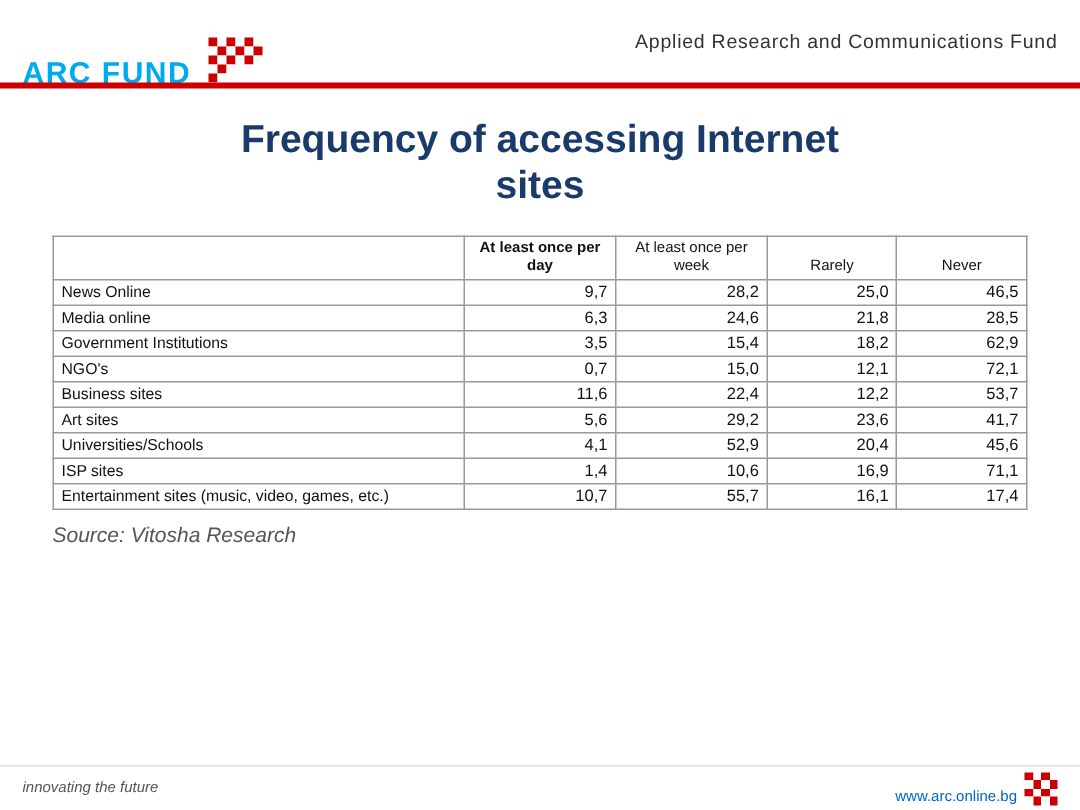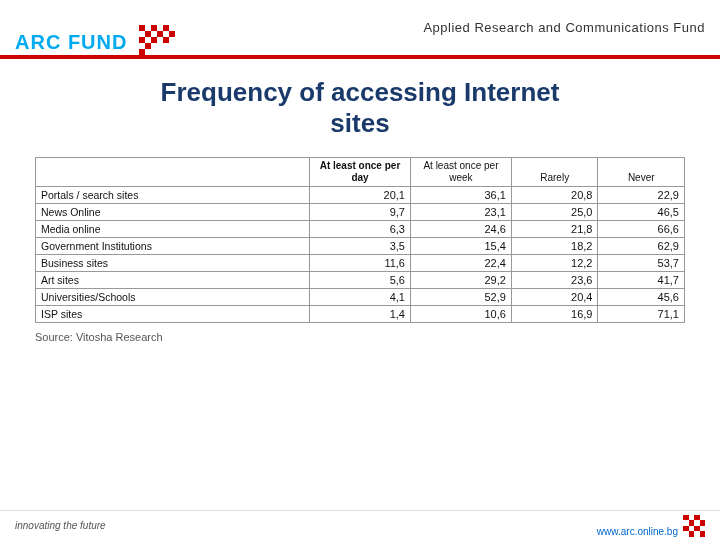--- a/index.html
+++ b/index.html
@@ -19,21 +19,21 @@
       height: 55px;
       background: #ffffff;
       display: flex;
       align-items: center;
       justify-content: space-between;
       padding: 0 15px;
     }
 
     .logo-area {
       display: flex;
-      align-items: center;
+      align-items: flex-end;
       gap: 12px;
       margin-top: 30px;
     }
 
     .logo-text {
       font-size: 20px;
       font-weight: 900;
       color: #00aaee;
       letter-spacing: 1px;
     }
@@ -114,23 +114,24 @@
       text-align: left;
       font-size: 10.5px;
       font-weight: normal;
     }
 
     .data-table thead th:first-child {
       border: 1px solid #999;
     }
 
     .source-text {
-      font-size: 11px;
+      font-size: 14px;
       color: #555;
       margin-top: 8px;
+      font-style: italic;
     }
 
     
     .footer {
       position: absolute;
       bottom: 0; left: 0; right: 0;
       height: 30px;
       background: #ffffff;
       display: flex;
       align-items: center;
@@ -226,49 +227,49 @@
     <thead>
       <tr>
         <th style="width:38%; text-align:left;"></th>
         <th style="width:14%;font-weight:bold;">At least once per day</th>
         <th style="width:14%;margin-left:27px;">At least once per week</th>
         <th style="width:12%;">Rarely</th>
         <th style="width:12%;">Never</th>
       </tr>
     </thead>
     <tbody id="table-body">
-    <tr>
-      <td class="row-label">Portals / search sites</td>
-      <td>20,1</td>
-      <td>36,1</td>
-      <td>20,8</td>
-      <td>22,9</td>
-    </tr>
         <tr>
       <td class="row-label">News Online</td>
       <td>9,7</td>
-      <td>23,1</td>
+      <td>28,2</td>
       <td>25,0</td>
       <td>46,5</td>
     </tr>
         <tr>
       <td class="row-label">Media online</td>
       <td>6,3</td>
       <td>24,6</td>
       <td>21,8</td>
-      <td>66,6</td>
+      <td>28,5</td>
     </tr>
         <tr>
       <td class="row-label">Government Institutions</td>
       <td>3,5</td>
       <td>15,4</td>
       <td>18,2</td>
       <td>62,9</td>
     </tr>
         <tr>
+      <td class="row-label">NGO's</td>
+      <td>0,7</td>
+      <td>15,0</td>
+      <td>12,1</td>
+      <td>72,1</td>
+    </tr>
+        <tr>
       <td class="row-label">Business sites</td>
       <td>11,6</td>
       <td>22,4</td>
       <td>12,2</td>
       <td>53,7</td>
     </tr>
         <tr>
       <td class="row-label">Art sites</td>
       <td>5,6</td>
       <td>29,2</td>
@@ -281,20 +282,27 @@
       <td>52,9</td>
       <td>20,4</td>
       <td>45,6</td>
     </tr>
         <tr>
       <td class="row-label">ISP sites</td>
       <td>1,4</td>
       <td>10,6</td>
       <td>16,9</td>
       <td>71,1</td>
+    </tr>
+        <tr>
+      <td class="row-label">Entertainment sites (music, video, games, etc.)</td>
+      <td>10,7</td>
+      <td>55,7</td>
+      <td>16,1</td>
+      <td>17,4</td>
     </tr>
       </tbody>
   </table>
 
   <p class="source-text">Source: Vitosha Research</p>
 </div>
 
 <div class="footer">
   <span class="footer-left">innovating the future</span>
   <div class="footer-right-area">

